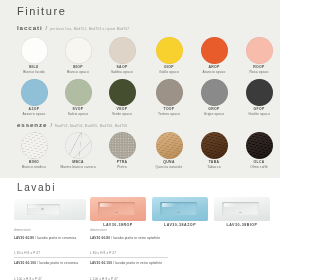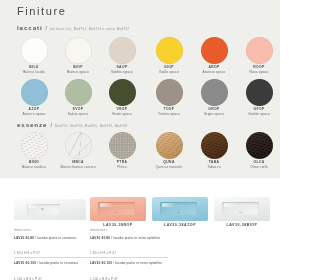--- a/index.html
+++ b/index.html
@@ -222,20 +222,21 @@
           <div class="dot" style="background-color: rgb(46, 36, 34); background-image: repeating-linear-gradient(14deg, rgba(0, 0, 0, 0.5) 0px, rgba(0, 0, 0, 0.5) 0.6px, rgba(0, 0, 0, 0) 0.6px, rgba(0, 0, 0, 0) 2.6px), linear-gradient(160deg, rgb(58, 44, 40), rgb(30, 23, 21));"></div>
           <div class="code">OLCA</div>
           <div class="cname">Olmo caffè</div>
         </div>
       </div>
     </div>
   </div>
 
   <div class="lavabi-panel">
 
+    <div class="lav-title">Lavabi</div>
 
     <div class="basin" style="left:14px;top:21px;width:72px;height:21px;">
       <div class="bowl-wrap">
         <div class="top" style="background:linear-gradient(170deg,#fbfcfc 0%,#eef0f0 55%,#e2e5e5 100%);"></div>
         <div class="bowl" style="left:18%;top:22%;width:46%;height:52%;background:linear-gradient(160deg,#e3e6e6,#f6f7f7);box-shadow:inset 0 .6px 1.4px rgba(110,115,118,.4);"></div>
         <div class="gloss" style="left:20%;top:26%;width:30%;height:16%;"></div>
         <div class="drain" style="left:38%;top:45%;"></div>
       </div>
     </div>
 

